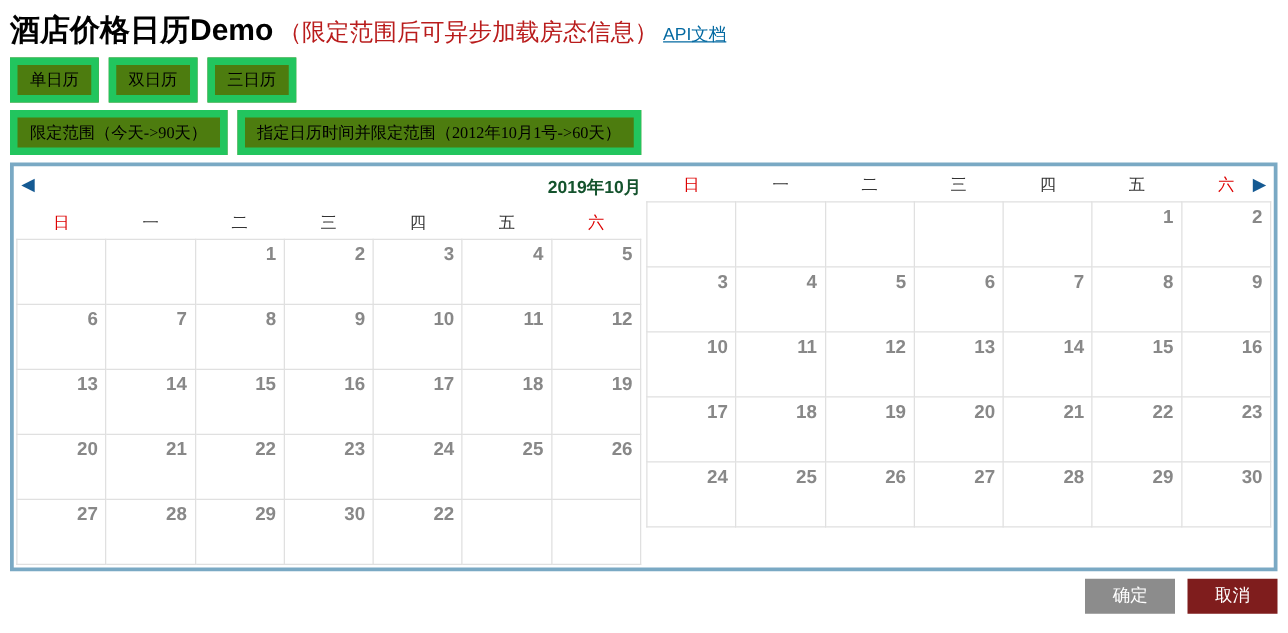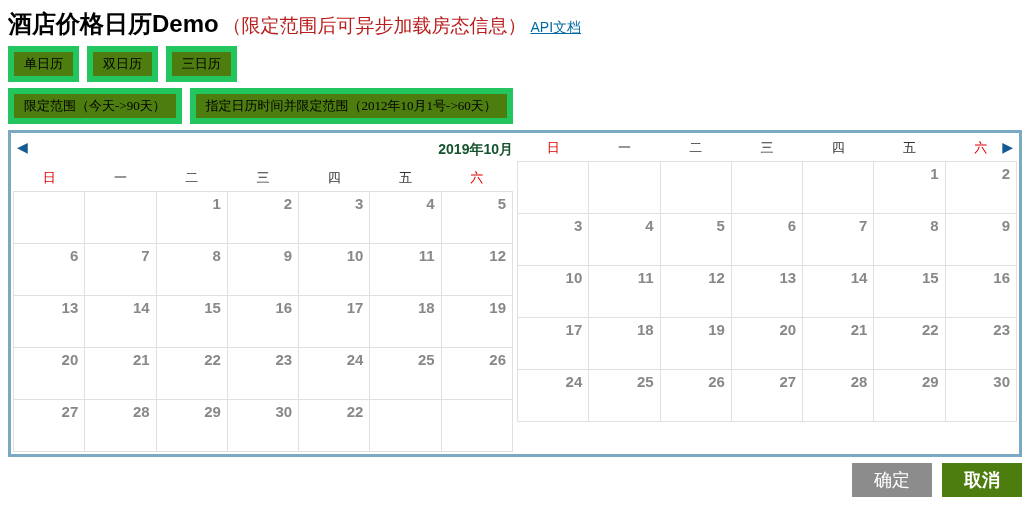--- a/index.html
+++ b/index.html
@@ -97,27 +97,27 @@
     background: #fff;
   }
   .footer-btns {
     text-align: right;
     margin-top: 6px;
   }
   .footer-btns button {
     border: none;
     color: #fff;
     padding: 5px 22px;
-    font-size: 18px;
+    font-size: 14px;
     cursor: pointer;
     margin-left: 6px;
     font-family: inherit;
   }
   .btn-ok { background: #8c8c8c; }
-  .btn-cancel { background: #4d7c0f; font-weight: bold; }
+  .btn-cancel { background: #7f1d1d; }
 </style>
 </head>
 <body>
 
 <div class="header-line">
   <span class="title">酒店价格日历Demo</span>
   <span class="subtitle">（限定范围后可异步加载房态信息）</span>
   <a href="#" class="doc-link">API文档</a>
 </div>
 

